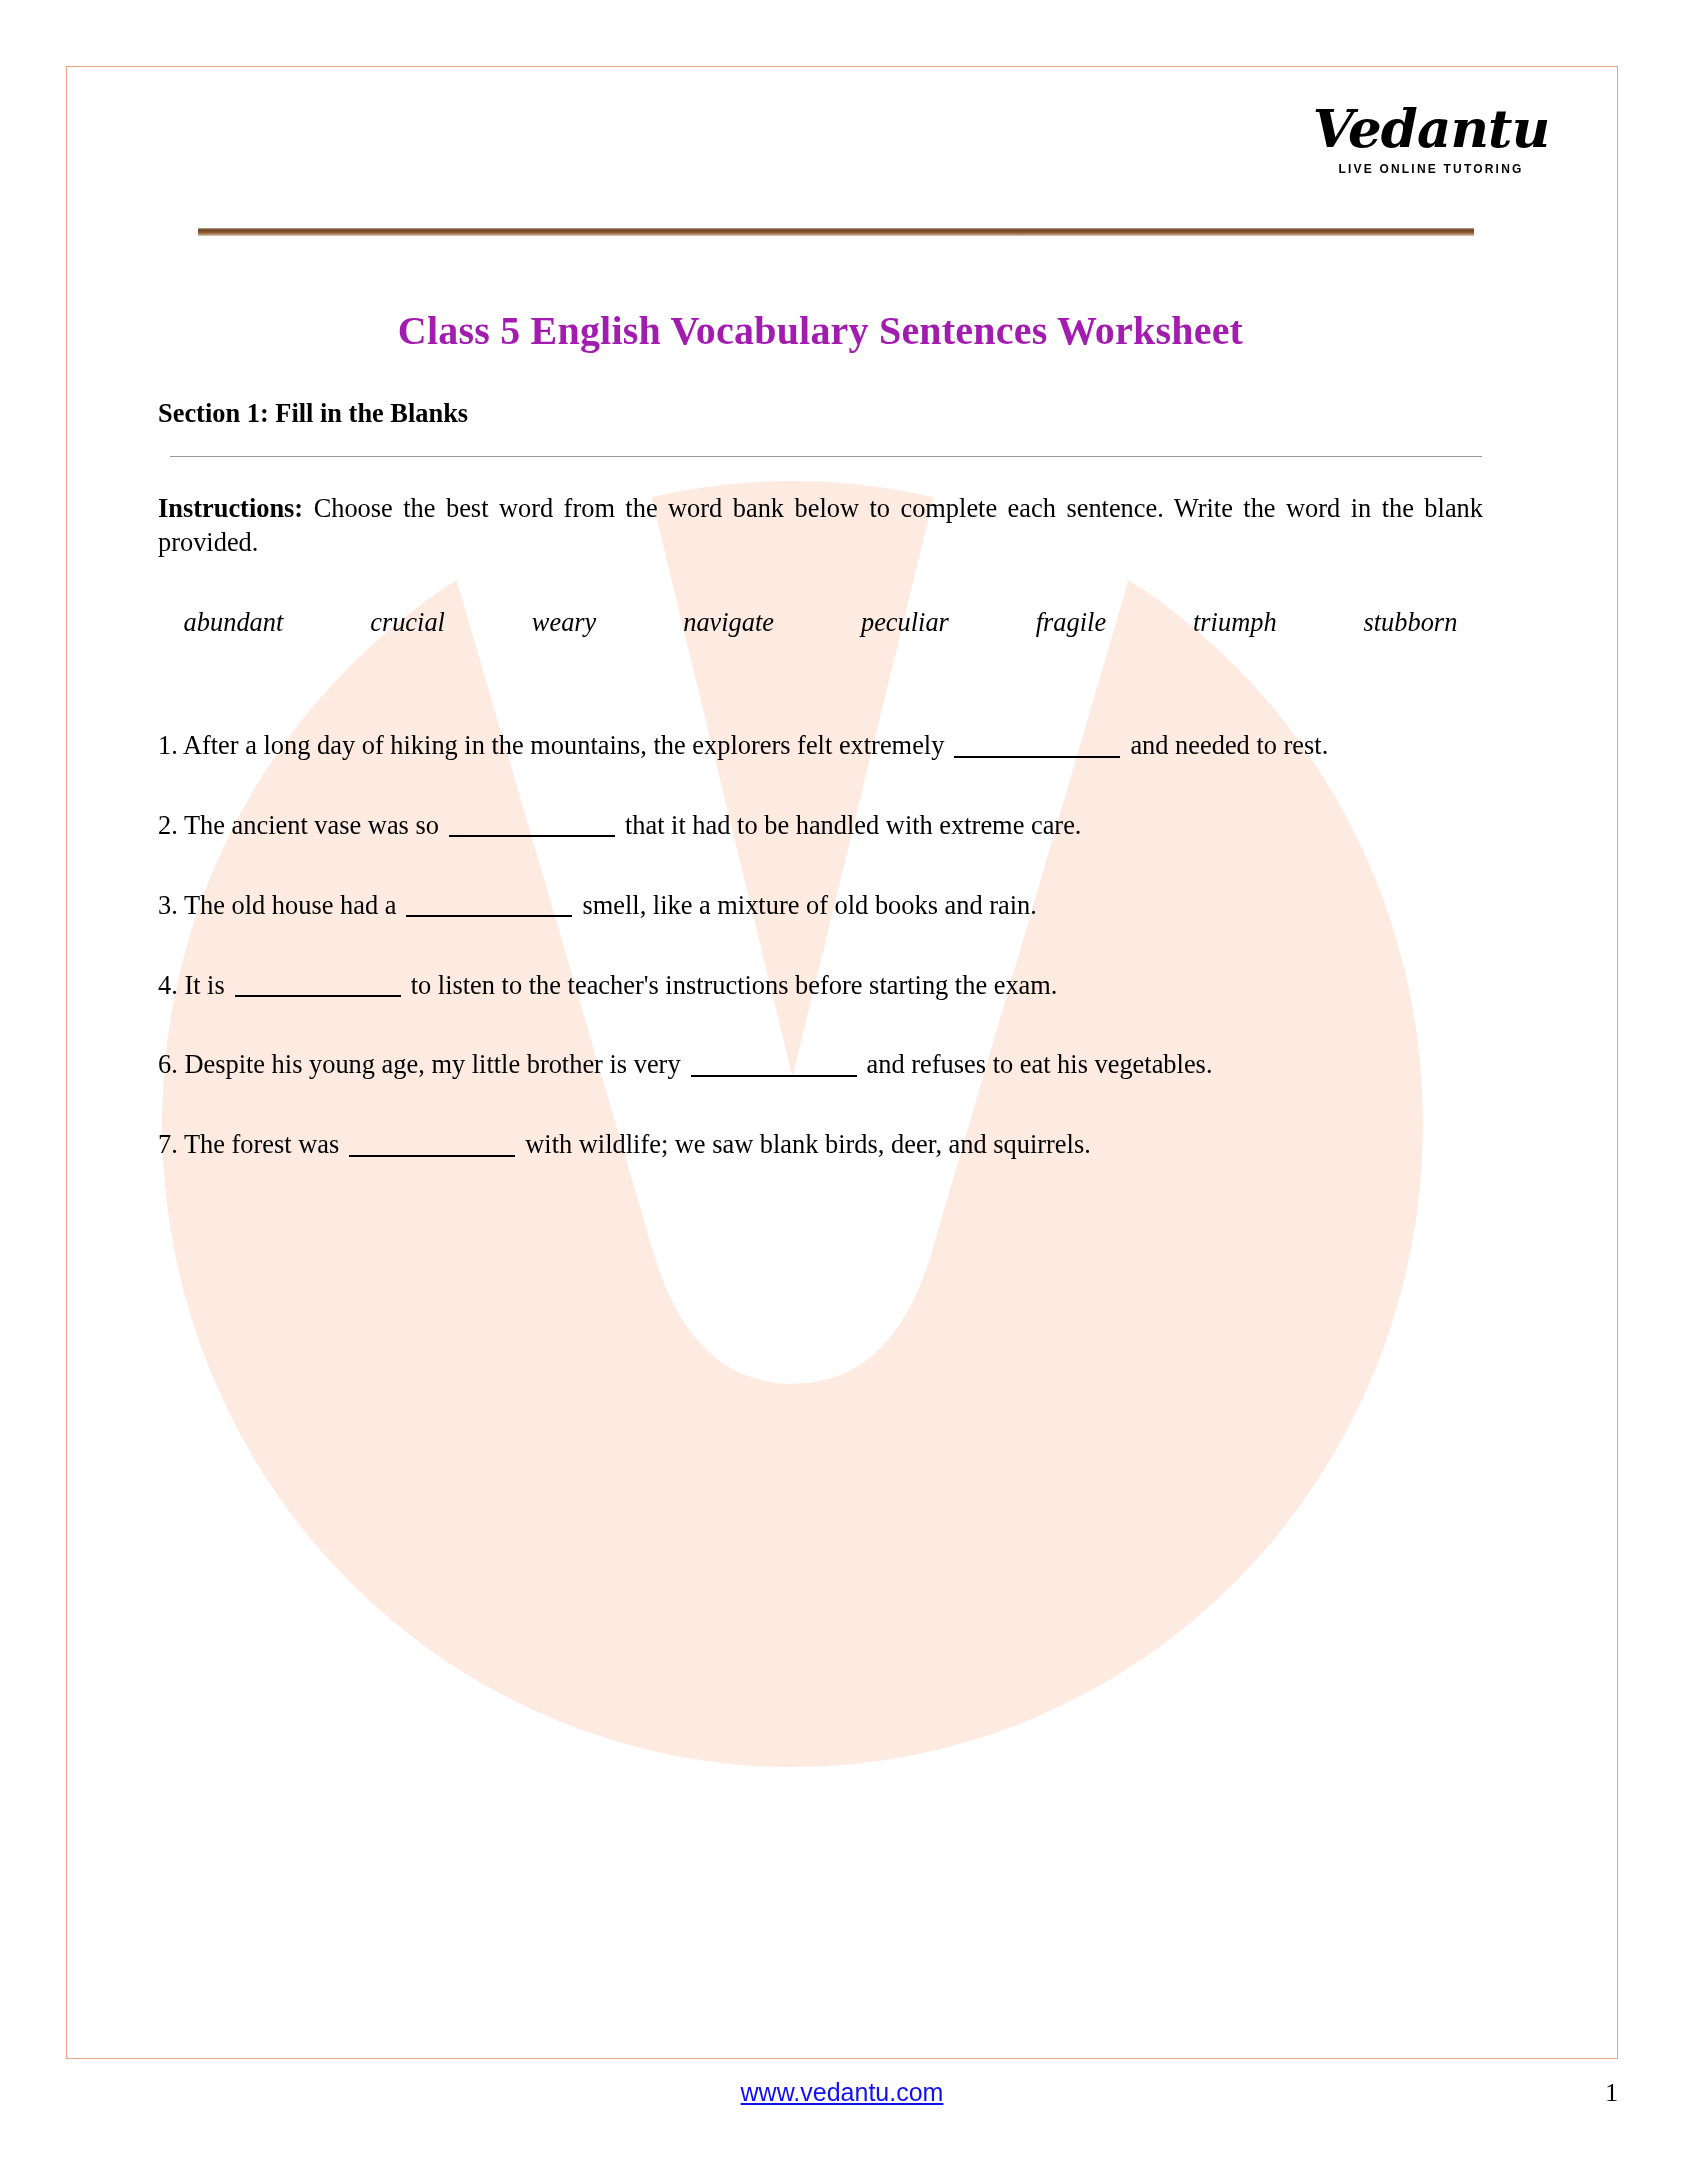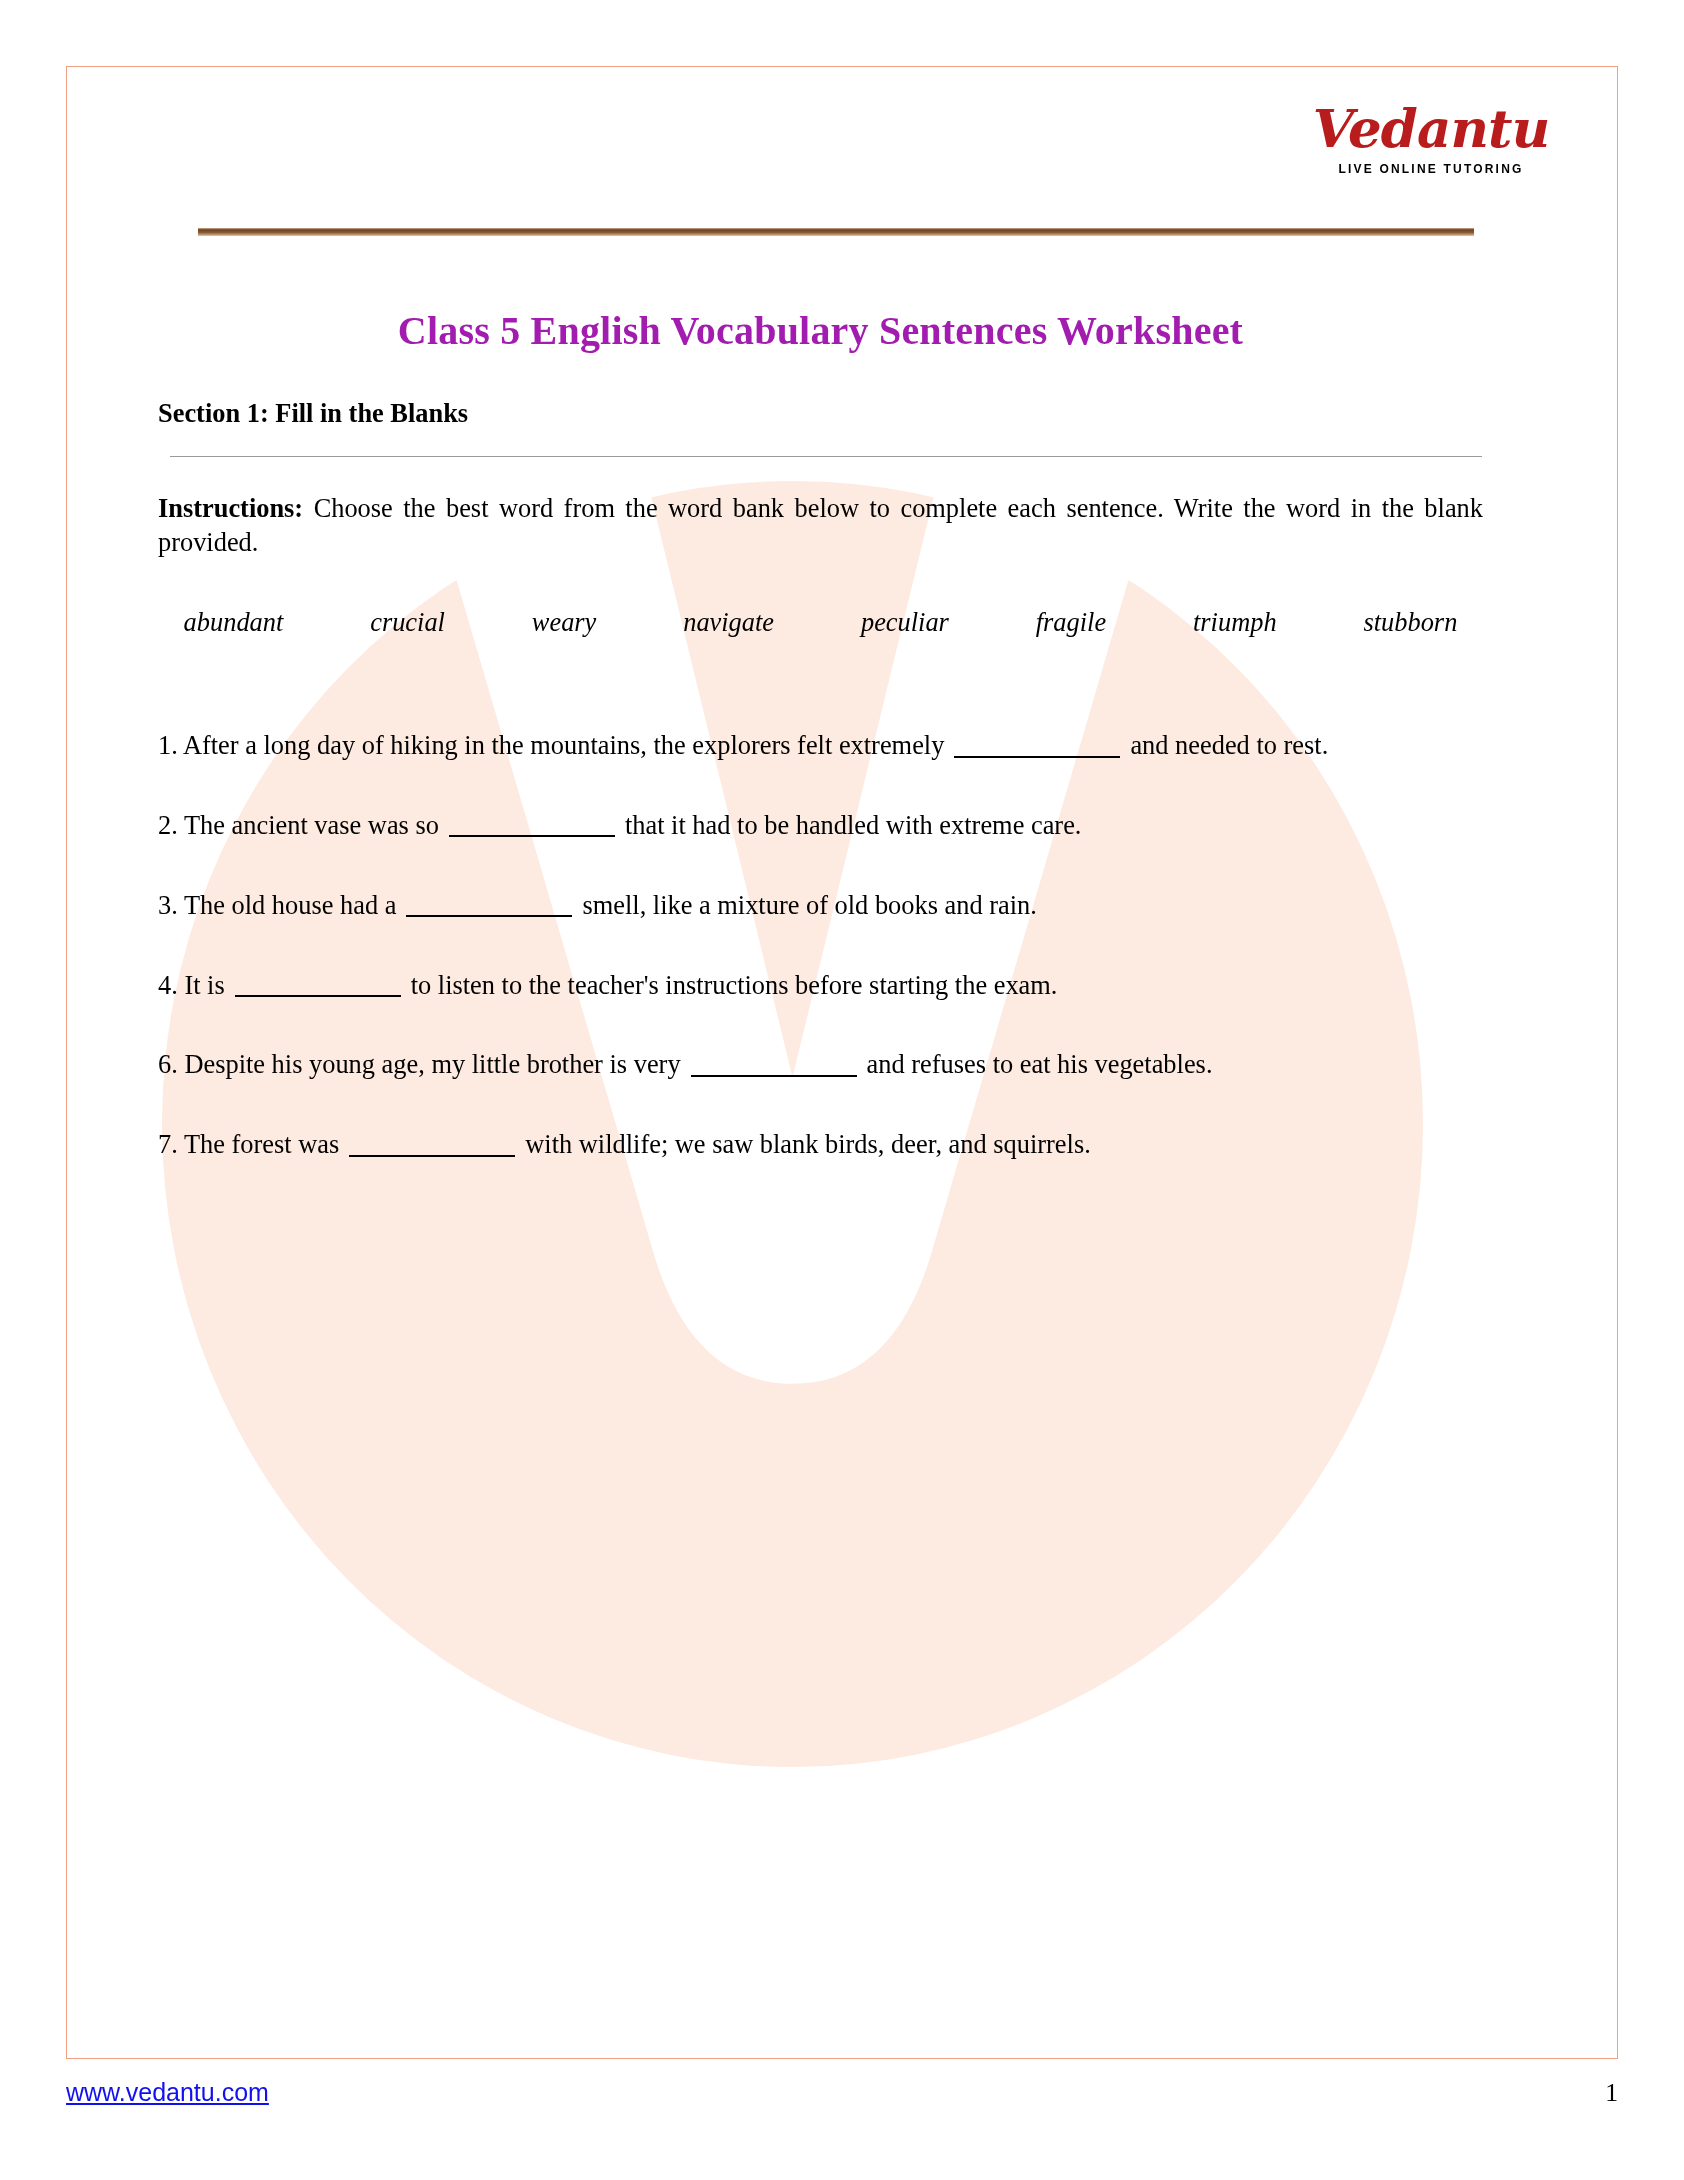--- a/index.html
+++ b/index.html
@@ -66,21 +66,21 @@
     top: 102px;
     width: 256px;
     text-align: center;
     z-index: 3;
   }
   .logo-word {
     font-family: "DejaVu Serif", serif;
     font-style: italic;
     font-weight: bold;
     font-size: 53px;
-    color: #b91c1c;
+    color: #000000;
     letter-spacing: -0.9px;
     line-height: 1;
     display: block;
   }
   .logo-tag {
     display: block;
     margin-top: 6.8px;
     font-family: "Liberation Sans", sans-serif;
     font-size: 12px;
     font-weight: bold;
@@ -167,20 +167,21 @@
     left: 66px;
     top: 2078px;
     width: 1552px;
     z-index: 3;
   }
   .footer-link {
     position: absolute;
     left: 0;
     top: 0;
     width: 1552px;
+    text-align: center;
     font-family: "Liberation Sans", sans-serif;
     font-size: 25px;
     color: #1111ee;
     text-decoration: underline;
   }
   .footer-page {
     position: absolute;
     right: 0;
     top: 0;
     font-size: 25.6px;

